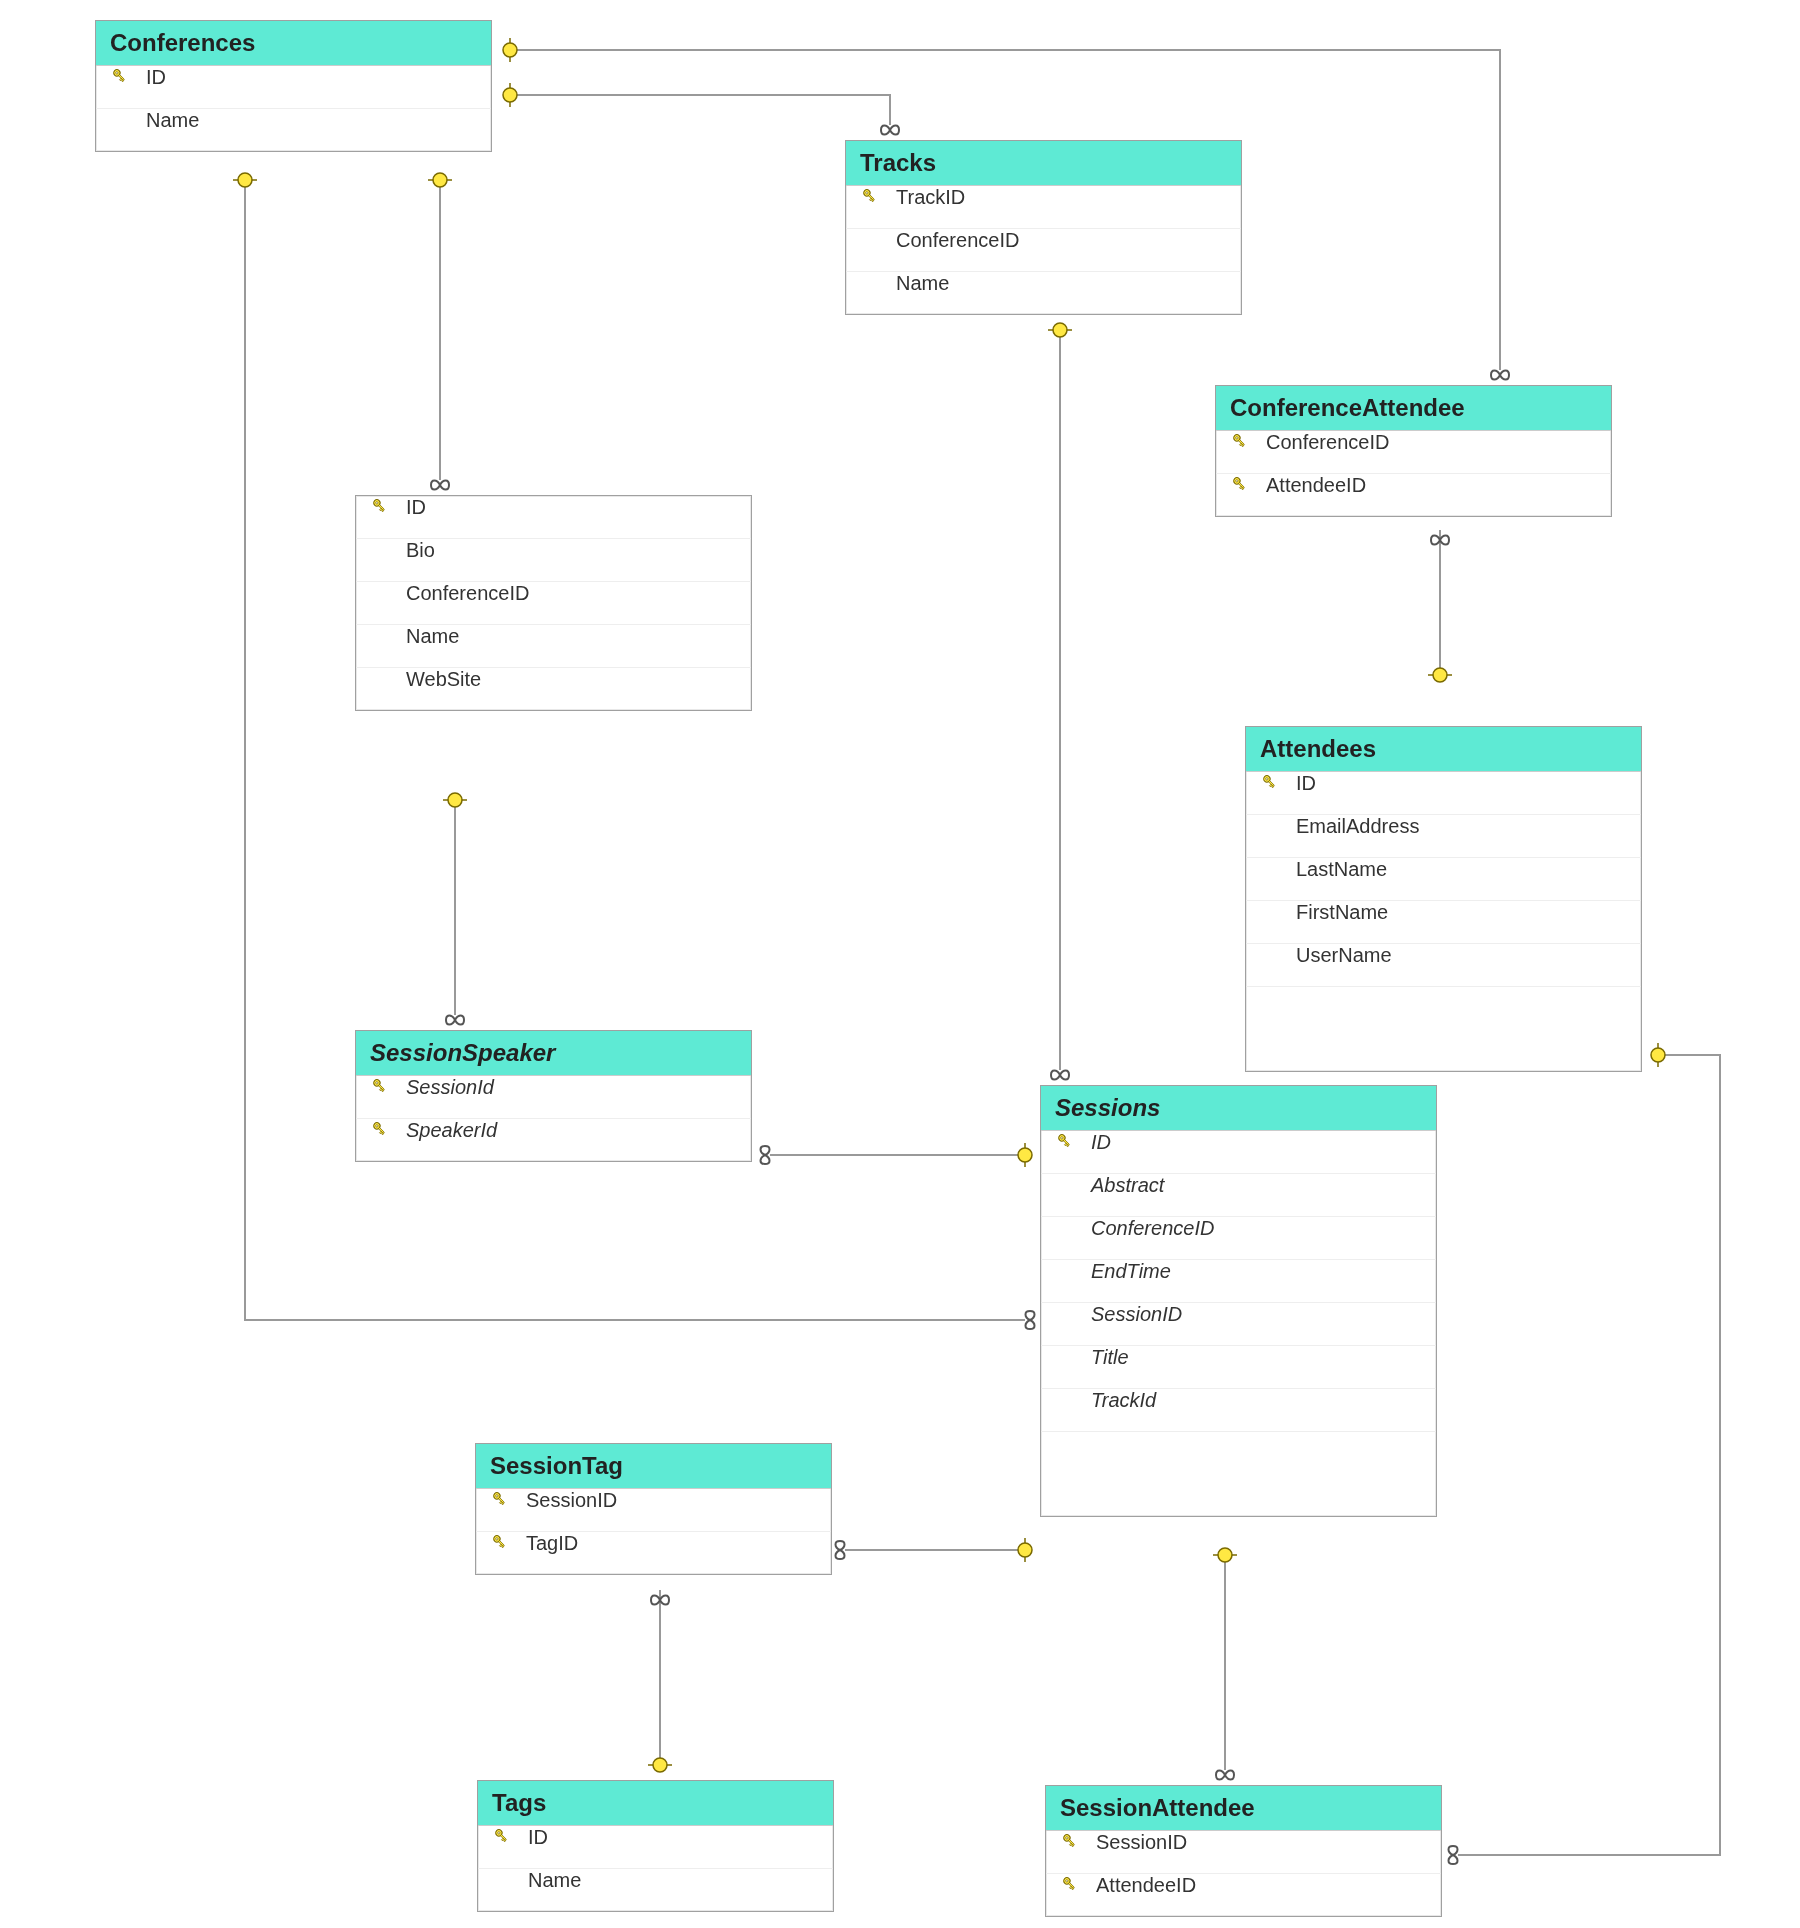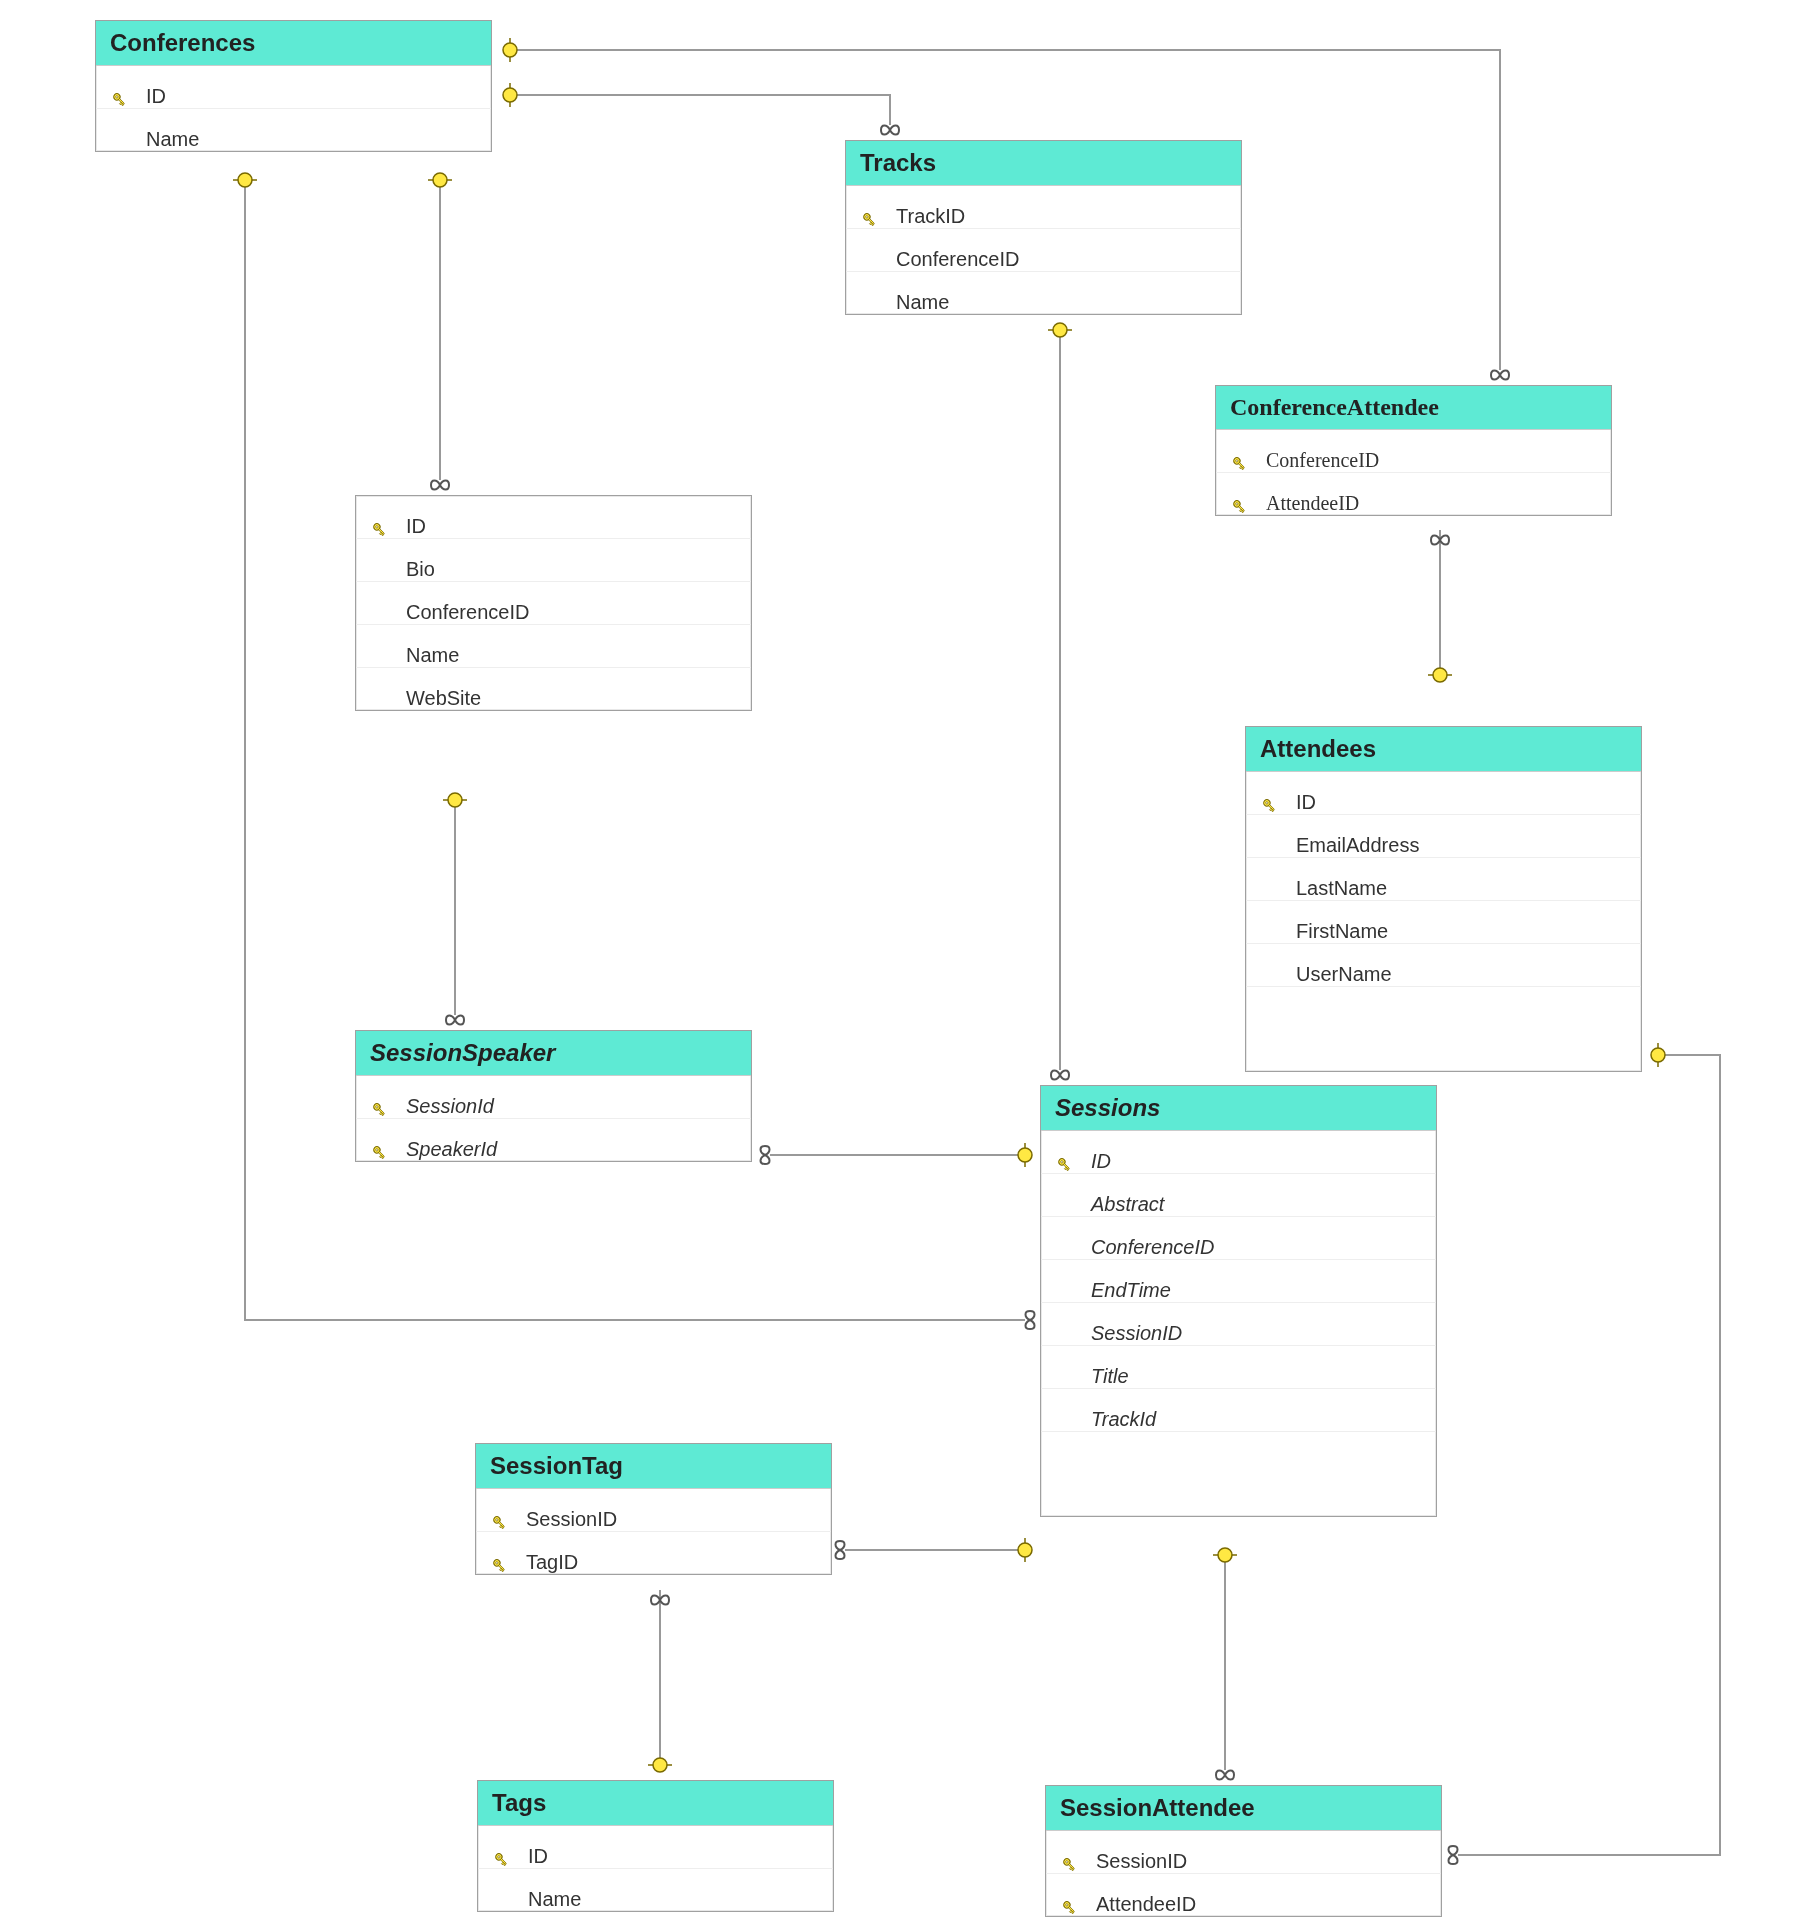--- a/index.html
+++ b/index.html
@@ -1,19 +1,19 @@
 <!DOCTYPE html>
 <html><head>
 <meta charset="utf-8">
 <style>
 html,body{margin:0;padding:0;background:#fff;font-family:"Segoe UI",Arial,sans-serif;font-size:14px;color:#222}
 .canvas{position:relative;width:1800px;height:1928px}
 .table{position:absolute;border:1px solid #a0a0a0;background:#fff;box-shadow:0 0 0 1px #e8e8e8 inset}
 .table-title{background:#5eead4;border-bottom:1px solid #ccc;padding:8px 14px;font-weight:700;font-size:24px}
-.col-row{display:flex;align-items:flex-end;border-bottom:1px solid #eee;height:42px}
+.col-row{display:flex;align-items:flex-start;border-bottom:1px solid #eee;height:42px}
 .col-row:last-child{border-bottom:none}
 .key-cell{width:46px;display:flex;justify-content:center;align-items:center}
 .col-name{flex:1;padding-left:4px;font-size:20px;color:#333}
 .key-icon{width:18px;height:18px}
 .filler{height:42px}
 
 
 .svglayer{position:absolute;left:0;top:0;width:1800px;height:1928px;pointer-events:none}
 .svglayer path, .svglayer line{stroke:#999;stroke-width:2;fill:none}
 .dbl-outer{stroke:#8a8a8a;stroke-width:6}
@@ -226,21 +226,21 @@
         </div>
         <div class="col-row">
           <div class="key-cell"></div>
           <div class="col-name">ConferenceID</div>
         </div>
         <div class="col-row">
           <div class="key-cell"></div>
           <div class="col-name">Name</div>
         </div>
       </div>
-      <div class="table" style="left: 1215px; top: 385px; width: 395px; font-family: Liberation Serif, serif;">
+      <div class="table" style="left: 1215px; top: 385px; width: 395px;">
         <div class="table-title">ConferenceAttendee</div>
         <div class="col-row">
           <div class="key-cell">
             <svg class="key-icon" viewBox="0 0 24 24">
               <g transform="rotate(45 12 12)">
                 <circle cx="8" cy="12" r="4.2" fill="#ffe843" stroke="#7a6a00" stroke-width="1.4"></circle>
                 <circle cx="8" cy="12" r="1.6" fill="#fff" stroke="#7a6a00" stroke-width="1"></circle>
                 <rect x="12" y="11" width="9" height="2.2" fill="#ffe843" stroke="#7a6a00" stroke-width="1"></rect>
                 <rect x="17" y="13" width="2" height="3" fill="#ffe843" stroke="#7a6a00" stroke-width="1"></rect>
                 <rect x="20" y="13" width="1.8" height="2" fill="#ffe843" stroke="#7a6a00" stroke-width="1"></rect>

